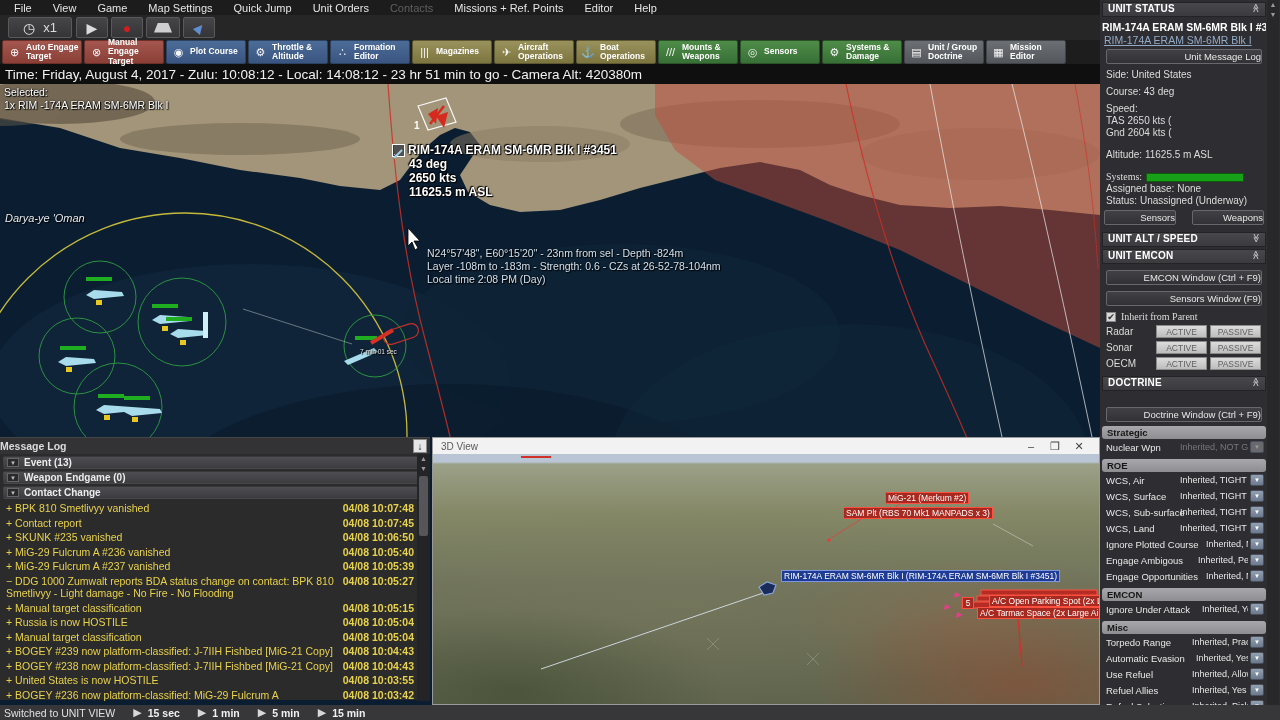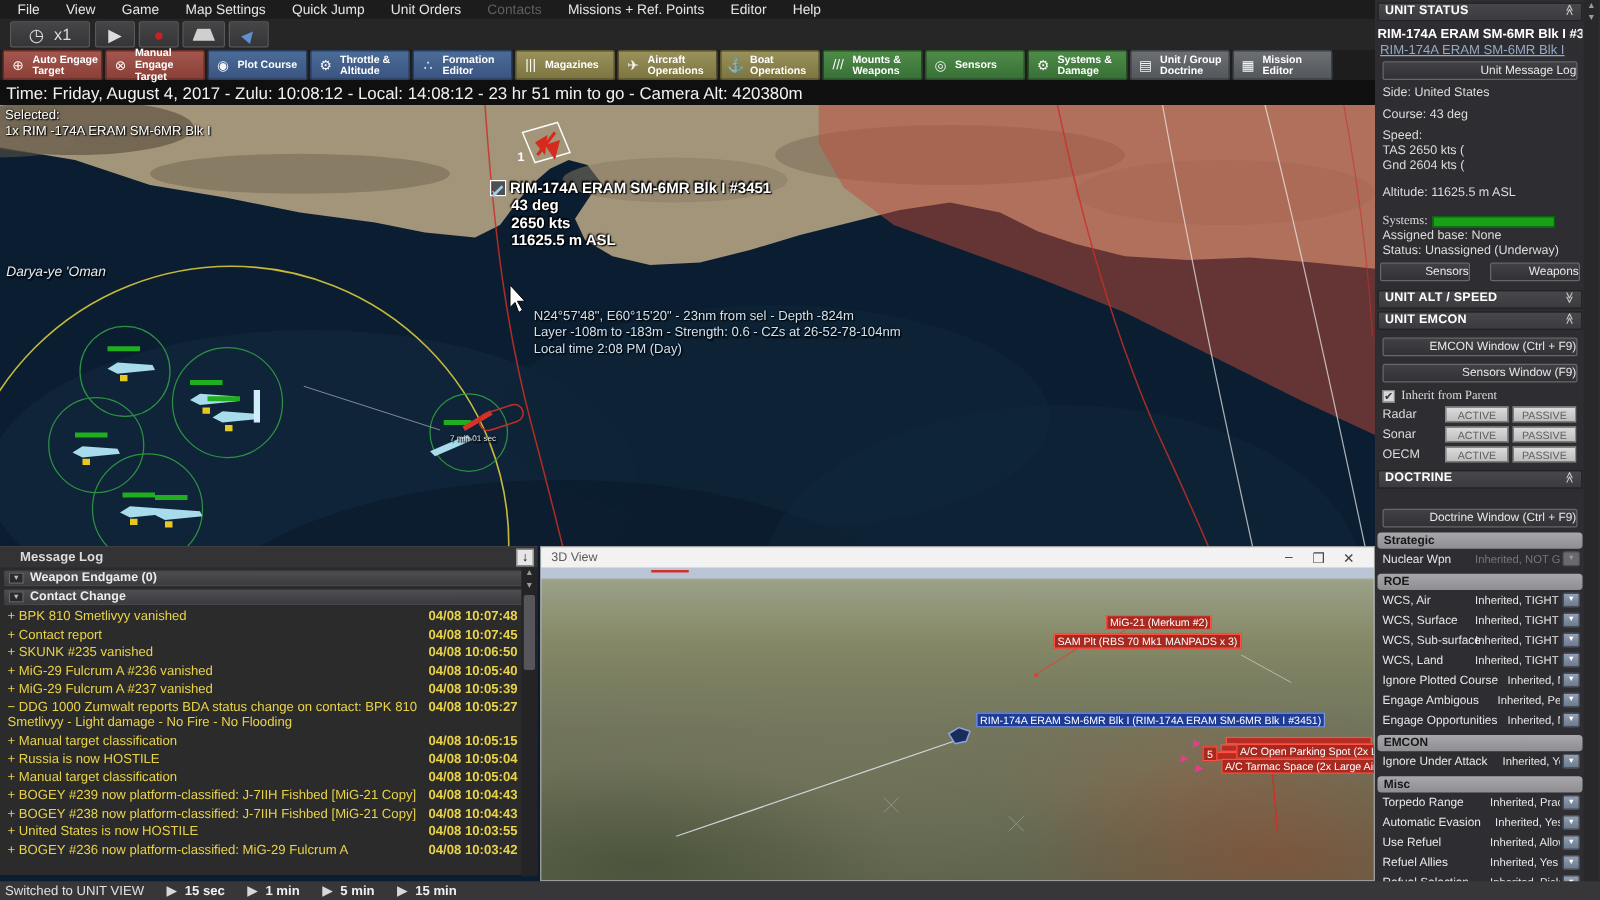--- a/index.html
+++ b/index.html
@@ -42,21 +42,21 @@
   #sea-label { left:5px; top:212px; font-style:italic; font-size:11px; color:#e4ecf4; }
   #unit-label-block { left:392px; top:143px; z-index:4; }
   #unit-label-block .row1 { display:flex; align-items:flex-start; gap:3px; }
   #unit-icon-box { width:13px; height:13px; border:1.5px solid #fff; background:rgba(10,25,45,.55); flex:none; margin-top:1px; }
   #unit-label-block .lbl { font-size:12px; font-weight:bold; color:#fff; text-shadow:0 0 2px #000,1px 1px 1px #000,-1px -1px 1px #000; line-height:14px; }
   #map-tooltip { left:427px; top:247px; font-size:10.5px; line-height:13px; color:#cfe0f0; font-weight:normal; }
   #eta-label { left:360px; top:348px; font-size:6.5px; color:#e8e8e8; }
 
   
   #msglog { position:absolute; left:0; top:437px; width:430px; height:263px; background:#2b2b2b; border-top:1px solid #454545; z-index:10; }
-  #msglog-header { height:16px; display:flex; align-items:center; padding:0 16px; background:#333336; }
+  #msglog-header { height:16px; display:flex; align-items:center; padding:0 0; background:#333336; }
   #msglog-header .title { color:#dcdcdc; font-size:10.5px; font-weight:bold; }
   #msglog-dl { position:absolute; right:3px; top:1px; width:14px; height:14px; background:#e6e6e6; border:1px solid #8a8a8a; color:#111; font-size:10px; font-weight:bold; text-align:center; line-height:13px; }
   .log-group { height:13px; margin:2px 3px 0 3px; background:linear-gradient(#4d4d52,#3b3b40); border:1px solid #2222; border-radius:2px; display:flex; align-items:center; gap:5px; padding-left:3px; }
   .log-group .dd { width:12px; height:9px; background:#2a2a2a; border:1px solid #666; color:#bbb; font-size:6px; line-height:8px; text-align:center; flex:none; }
   .log-group .glabel { color:#ececec; font-size:10px; font-weight:bold; }
   #log-entries { margin-top:2px; }
   .log-entry { position:relative; padding:1px 70px 1px 6px; color:#e8d24a; font-size:10.5px; line-height:12.5px; }
   .log-entry .etime { position:absolute; right:16px; top:1px; white-space:nowrap; font-weight:bold; }
   #msglog-scroll { position:absolute; right:0; top:16px; width:13px; height:247px; background:#242426; }
   .scroll-arrow { color:#9a9a9a; font-size:7px; text-align:center; line-height:10px; }
@@ -319,20 +319,24 @@
     <div>Layer -108m to -183m - Strength: 0.6 - CZs at 26-52-78-104nm</div>
     <div>Local time 2:08 PM (Day)</div>
   </div>
   <div class="map-text" id="eta-label">7 min 01 sec</div>
 
   <div id="msglog">
     <div id="msglog-header">
       <span class="title">Message Log</span>
     </div>
     <div id="msglog-dl">↓</div>
+    <div class="log-group">
+      <span class="dd">▼</span>
+      <span class="glabel">Event (13)</span>
+    </div>
     <div class="log-group">
       <span class="dd">▼</span>
       <span class="glabel">Weapon Endgame (0)</span>
     </div>
     <div class="log-group">
       <span class="dd">▼</span>
       <span class="glabel">Contact Change</span>
     </div>
     <div id="log-entries">
       <div class="log-entry"><span>+</span> <span>BPK 810 Smetlivyy vanished</span><span class="etime">04/08 10:07:48</span></div>

